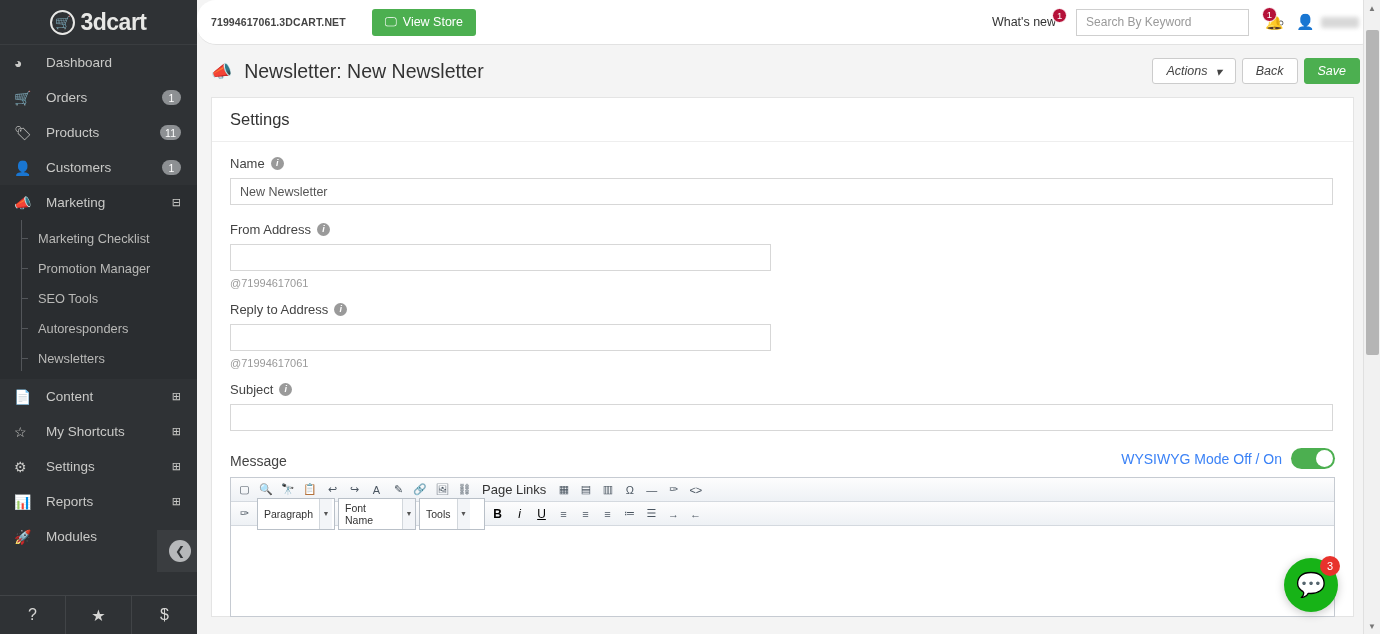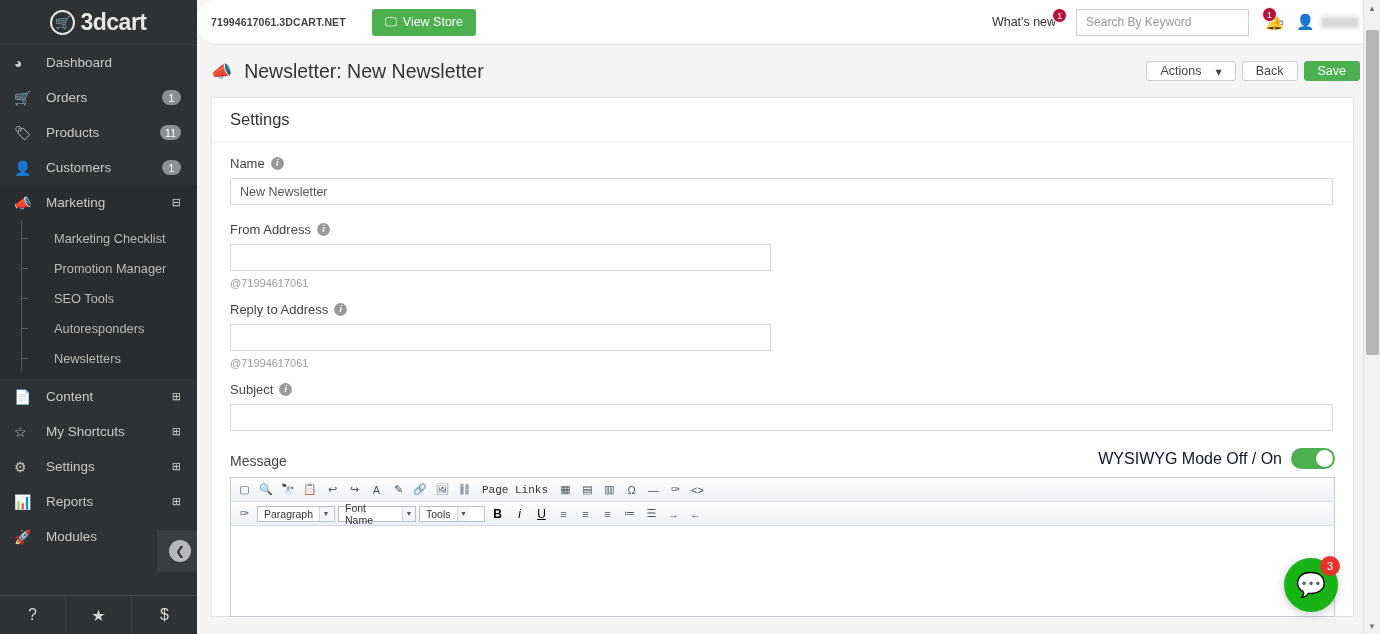--- a/index.html
+++ b/index.html
@@ -60,21 +60,21 @@
   }
   .expand-ico { color: #c9c9c7; font-size: 11px; }
   .submenu { background: #2a2d30; padding: 3px 0 6px 0; position: relative; }
   .submenu::before {
     content: ""; position: absolute;
     left: 21px; top: 0; bottom: 8px;
     width: 1px; background: #53565a;
   }
   .sub-item {
     height: 30px; display: flex; align-items: center;
-    padding-left: 54px; color: #b9b9b7; font-size: 12.8px;
+    padding-left: 38px; color: #b9b9b7; font-size: 12.8px;
     cursor: pointer; position: relative;
   }
   .sub-item::before {
     content: ""; position: absolute;
     left: 21px; top: 50%; width: 7px; height: 1px; background: #53565a;
   }
   #collapse-btn {
     position: absolute; right: 6px; bottom: 72px;
     width: 22px; height: 22px; border-radius: 50%;
     background: #b6b8ba; color: #2f3235;
@@ -151,25 +151,25 @@
 
   #pagehead {
     height: 52px; background: #f4f4f4;
     display: flex; align-items: center;
     padding: 0 20px 0 14px;
   }
   #page-title-ico { font-size: 17px; color: #333; margin-right: 12px; }
   #page-title { font-size: 19.5px; color: #333; font-weight: normal; }
   #pagehead-actions { margin-left: auto; display: flex; gap: 6px; }
   .btn {
-    height: 20px; padding: 0 13px;
+    height: 26px; padding: 0 13px;
     border: 1px solid #ccc; background: #fff;
     border-radius: 3px; font-size: 12.5px;
     font-family: inherit; color: #444;
-    cursor: pointer; display: flex; align-items: center; gap: 14px;
+    cursor: pointer; display: flex; align-items: center; gap: 8px; font-style: italic;
   }
   .btn.primary { background: #4CAF50; border-color: #4CAF50; color: #fff; }
 
   #content-card {
     margin: 0 26px 0 14px;
     background: #fff;
     border: 1px solid #e4e4e4;
     height: 520px;
   }
   #card-head {
@@ -199,21 +199,21 @@
   }
   .finput.wide { width: 1103px; }
   .finput.narrow { width: 541px; }
   .suffix { font-size: 11px; color: #999; margin-top: 6px; }
   .gap-lg { height: 17px; }
   .gap-sm { height: 13px; }
 
   #msg-row { display: flex; align-items: flex-end; margin-top: 17px; }
   #msg-label { font-size: 14px; color: #444; }
   #wysiwyg-wrap { margin-left: auto; display: flex; align-items: center; gap: 9px; }
-  #wysiwyg-label { font-size: 16px; color: #0f172a; }
+  #wysiwyg-label { font-size: 14px; color: #3b82f6; }
   #wysiwyg-toggle {
     width: 44px; height: 21px; border-radius: 11px;
     background: #4CAF50; position: relative; cursor: pointer;
   }
   #wysiwyg-knob {
     position: absolute; right: 2px; top: 2px;
     width: 17px; height: 17px; border-radius: 50%;
     background: #fff;
   }
 
@@ -226,23 +226,23 @@
     padding: 0 4px; gap: 3px;
     background: linear-gradient(#fdfdfd, #eef1f5);
     border-bottom: 1px solid #d4d9df;
   }
   .tb-btn {
     width: 19px; height: 19px;
     display: flex; align-items: center; justify-content: center;
     font-size: 11px; color: #4a5560; cursor: pointer;
     border: 1px solid transparent; border-radius: 2px;
   }
-  .tb-btn.wide-lbl { width: auto; padding: 0 4px; font-size: 11px; color: #333; font-family: Liberation Mono, monospace; }
+  .tb-btn.wide-lbl { width: auto; padding: 0 4px; font-size: 13px; color: #333; }
   .tb-sel {
-    height: 16px; border: 1px solid #b9c0c8; background: #fff;
+    height: 32px; border: 1px solid #b9c0c8; background: #fff;
     display: flex; align-items: center;
     font-size: 10.5px; color: #333; cursor: pointer;
   }
   .tb-sel .txt { padding: 0 6px; }
   .tb-sel .arw {
     width: 13px; height: 100%;
     border-left: 1px solid #d2d7dc;
     display: flex; align-items: center; justify-content: center;
     font-size: 7px; color: #555; background: #f3f5f8;
   }

